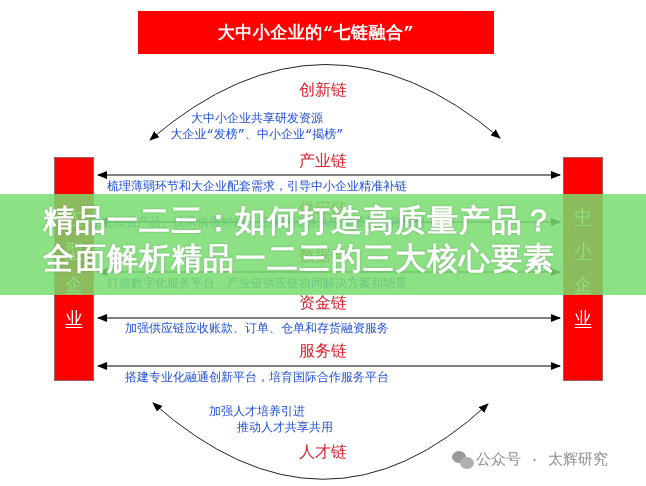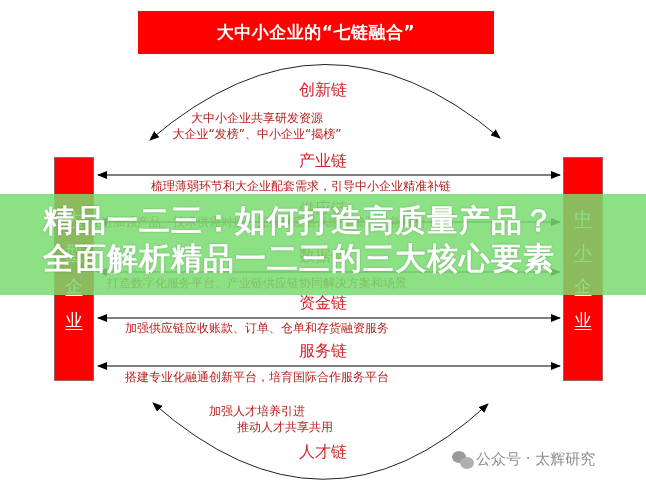--- a/index.html
+++ b/index.html
@@ -1,25 +1,25 @@
 <!DOCTYPE html>
 <html><head>
 <meta charset="utf-8">
 <style>
   html, body { margin:0; padding:0; }
   body { width:646px; height:486px; position:relative; overflow:hidden; background:#ffffff;
          font-family:"DejaVu Sans", "Liberation Sans", sans-serif; }
-  .abs { position:absolute; }
+  .abs { position:absolute;font-family:Liberation Mono, monospace; }
   .title-box { left:138px; top:11px; width:356px; height:43px; background:#ff0000;
                color:#fff; font-weight:bold; font-size:17px; display:flex; align-items:center; justify-content:center; letter-spacing:0.5px; }
   .side-bar { top:157px; width:38px; height:222px; background:#ff0000; border:1px solid #a06060;
               color:#fff; display:flex; flex-direction:column; align-items:center; justify-content:center; }
   .side-bar .ch { font-size:17px; line-height:34px; text-decoration:underline; text-underline-offset:3px; }
   .chain-title { color:#d8202a; font-size:16px; text-align:center; width:646px; left:0; }
-  .chain-desc { color:#b91c1c; font-size:12px; text-align:center; width:514px; left:0; white-space:nowrap; }
+  .chain-desc { color:#1d4ed8; font-size:12px; text-align:center; width:514px; left:0; white-space:nowrap; }
   svg.lines { position:absolute; left:0; top:0; }
   .overlay { left:0; top:194px; width:646px; height:101px; background:rgba(120,220,110,0.85); }
   .overlay-line { left:0; width:598px; text-align:center; color:#fff; font-weight:bold; font-size:31px;
                   white-space:nowrap; letter-spacing:1px; text-shadow:0 0 2px rgba(0,0,0,0.25); }
   .watermark { left:452px; top:450px; color:#8c8c8c; font-size:15px; display:flex; align-items:center; gap:2px; }
   .wechat-icon { width:22px; height:18px; position:relative; }
   .wechat-icon span { position:absolute; background:#9a9a9a; border-radius:50%; }
 </style>
 </head>
 <body>
@@ -58,21 +58,21 @@
   <span class="ch">小</span>
   <span class="ch">企</span>
   <span class="ch">业</span>
 </div>
 
 <div class="abs chain-title" style="top:80px;">创新链</div>
 <div class="abs chain-desc" style="top:110px;">大中小企业共享研发资源</div>
 <div class="abs chain-desc" style="top:126px;">大企业“发榜”、中小企业“揭榜”</div>
 
 <div class="abs chain-title" style="top:151px;">产业链</div>
-<div class="abs chain-desc" style="top:178px;margin-left:44px;">梳理薄弱环节和大企业配套需求，引导中小企业精准补链</div>
+<div class="abs chain-desc" style="top:178px;">梳理薄弱环节和大企业配套需求，引导中小企业精准补链</div>
 
 <div class="abs chain-title" style="top:199px;">供应链</div>
 <div class="abs chain-desc" style="top:214px;">促进加强产品、技术供需对接，完善供应链风险预警和应急机制</div>
 
 <div class="abs chain-title" style="top:246px;">数据链</div>
 <div class="abs chain-desc" style="top:275px;">打造数字化服务平台、产业链供应链协同解决方案和场景</div>
 
 <div class="abs chain-title" style="top:293px;">资金链</div>
 <div class="abs chain-desc" style="top:320px;">加强供应链应收账款、订单、仓单和存货融资服务</div>
 

